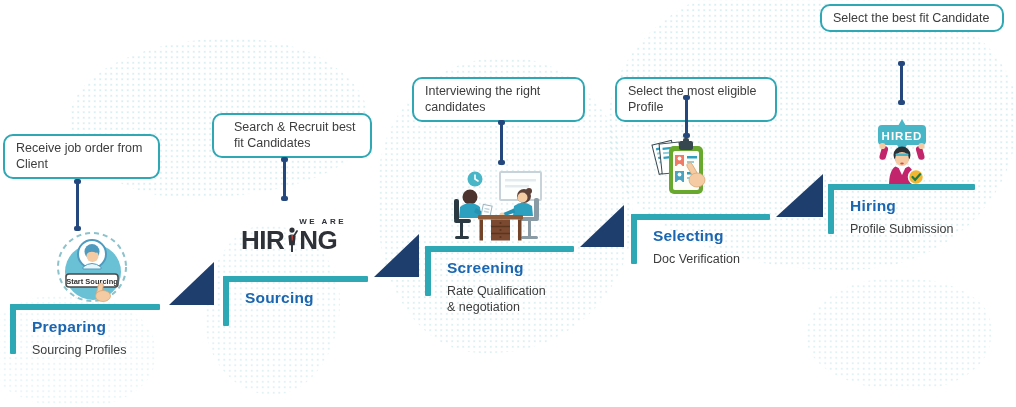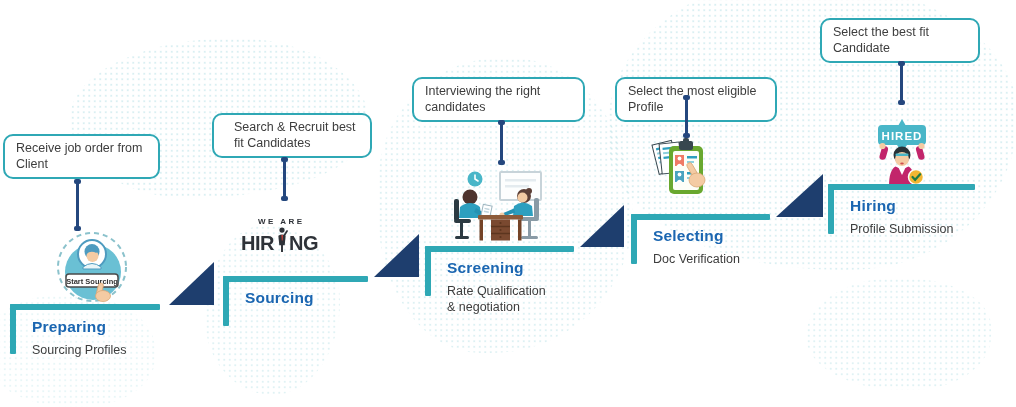--- a/index.html
+++ b/index.html
@@ -29,23 +29,23 @@
 
   .bar{position:absolute;height:6px;background:var(--accent);border-radius:1px;}
   .leg{position:absolute;width:6px;background:var(--accent);border-radius:1px;}
   .tri{position:absolute;background:var(--navy);-webkit-clip-path:polygon(0 100%,100% 0,100% 100%);clip-path:polygon(0 100%,100% 0,100% 100%);}
   .step-title{position:absolute;font-size:15.5px;font-weight:bold;color:var(--title-blue);letter-spacing:.2px;}
   .step-sub{position:absolute;font-size:12.5px;color:var(--text-dark);line-height:1.3;white-space:pre-line;}
 
   .icon-box{position:absolute;}
 
   
-  .hiring-logo{color:var(--charcoal);}
+  .hiring-logo{color:var(--charcoal);text-align:right;}
   .we-are{font-size:8px;font-weight:bold;letter-spacing:2.5px;margin-left:17px;margin-bottom:1px;}
-  .hiring-word{display:flex;align-items:flex-end;font-size:20px;font-weight:bold;line-height:1;letter-spacing:-.5px;}
+  .hiring-word{display:flex;align-items:flex-end;font-size:26px;font-weight:bold;line-height:1;letter-spacing:-.5px;}
   .hiring-word svg{margin:0 1px 0 2px;}
 
   svg text{font-family:"Liberation Sans","DejaVu Sans",sans-serif;}
 </style>
 </head>
 <body>
 
 <div class="canvas">
 
   <div class="dots" style="left:70px;top:38px;width:300px;height:160px;opacity:.55;border-radius:55% 45% 60% 40%/50% 55% 45% 50%;"></div>
@@ -208,21 +208,21 @@
         </g>
       </svg>
     </div>
 
     <div class="bar" style="left:631px;top:214px;width:139px;"></div>
     <div class="leg" style="left:631px;top:214px;height:50px;"></div>
     <div class="step-title" style="left:653px;top:227px;">Selecting</div>
     <div class="step-sub" style="left:653px;top:251px;">Doc Verification</div>
     <div class="tri" style="left:776px;top:174px;width:47px;height:43px;"></div>
 
-    <div class="callout" style="left:820px;top:18px;width:160px;">
+    <div class="callout" style="left:820px;top:4px;width:184px;">
       <span>Select the best fit Candidate</span>
     </div>
     <div class="connector" style="left:900px;top:64px;height:38px;"></div>
 
     <div class="icon-box" style="left:871px;top:118px;width:62px;height:68px;">
       <svg width="62" height="68" viewBox="0 0 62 68">
         <polygon points="27,8 35,8 31,1" fill="#49B6C8"></polygon>
         <rect x="7" y="7" width="48" height="20" rx="4" fill="#49B6C8"></rect>
         <polygon points="26,27 36,27 31,34" fill="#49B6C8"></polygon>
         <text x="31" y="21.5" text-anchor="middle" font-size="11.5" font-weight="bold" fill="#fff" letter-spacing="1">HIRED</text>

